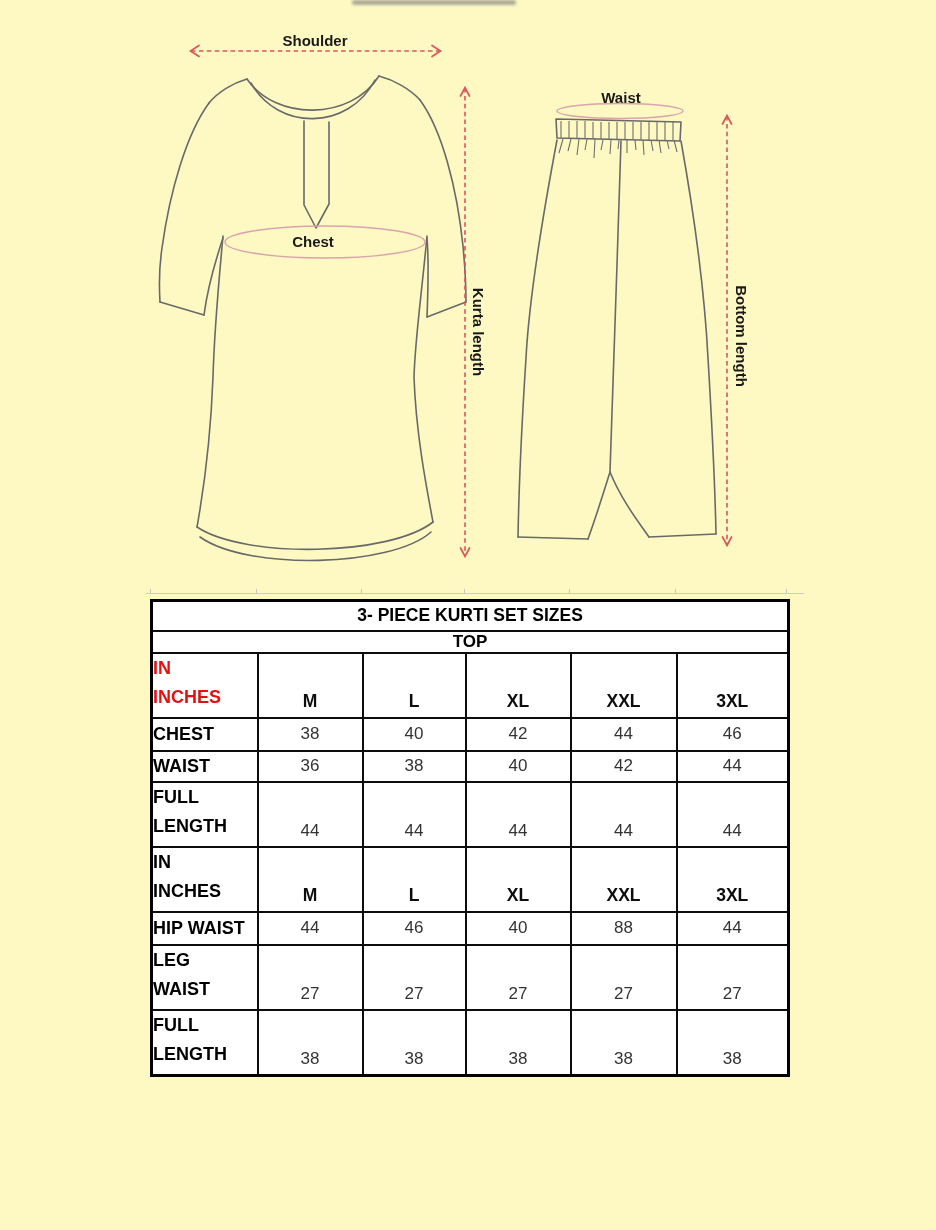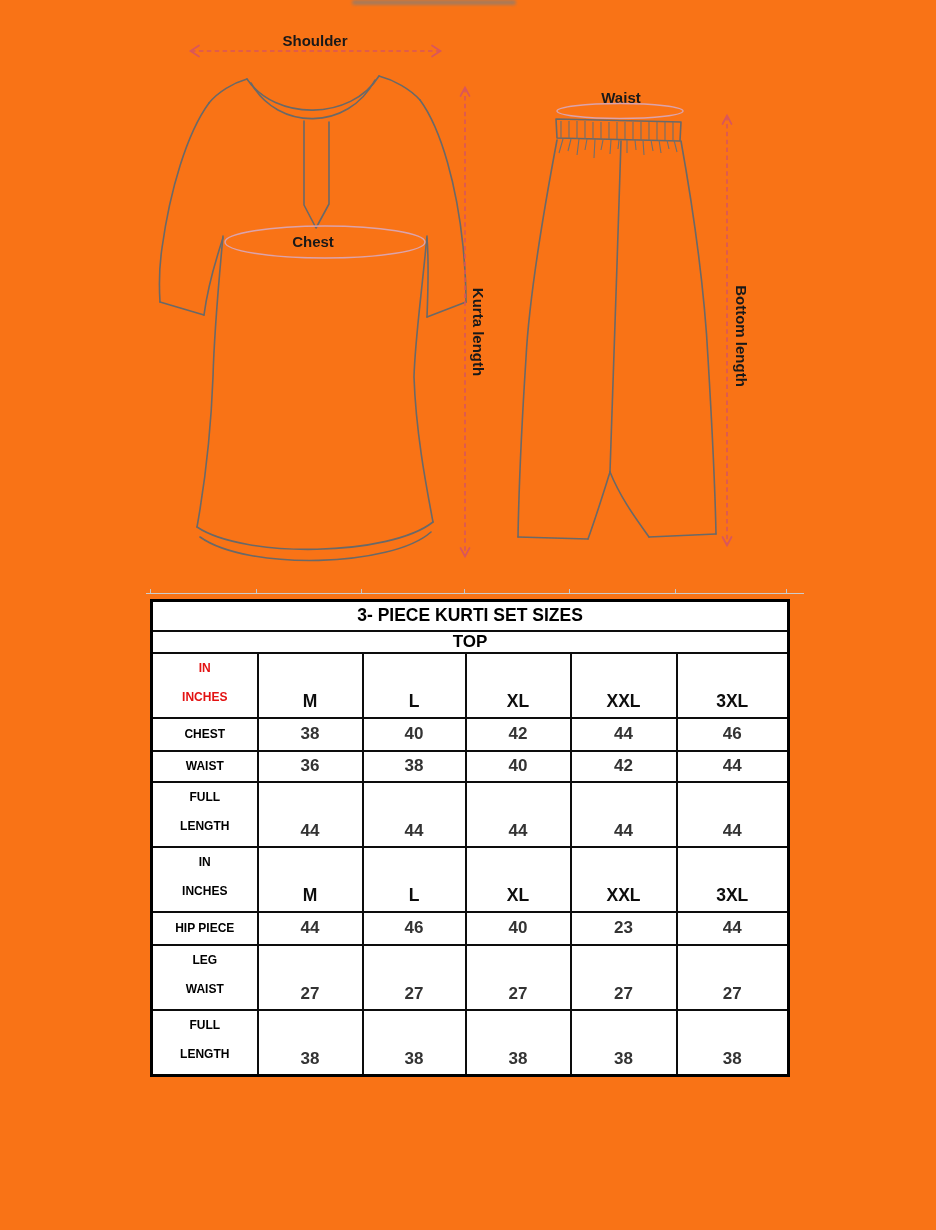--- a/index.html
+++ b/index.html
@@ -1,16 +1,16 @@
 <!DOCTYPE html>
 <html><head>
 <meta charset="utf-8">
 <style>
   html,body{margin:0;padding:0;background:#fff;}
-  .page{position:relative;width:936px;height:1230px;background:#f97316;overflow:hidden;
+  .page{position:relative;width:936px;height:1230px;background:#fef9c3;overflow:hidden;
         font-family:"Liberation Sans",sans-serif;}
   
   .crop-smudge{position:absolute;left:352px;top:0;width:164px;height:5px;
                background:#7d7d7d;opacity:.65;filter:blur(1.6px);border-radius:2px;}
   
   .sheet-line{position:absolute;left:146px;top:593px;width:658px;height:1px;background:#cccccc;}
   .tick{position:absolute;top:589px;width:1px;height:4px;background:#c6c6c6;}
   
   .diagram{position:absolute;left:0;top:0;}
   .sketch{stroke:#696969;stroke-width:1.6;fill:none;stroke-linecap:round;stroke-linejoin:round;}
@@ -18,25 +18,25 @@
   .pinkline{stroke:#dba3ac;stroke-width:1.4;fill:none;}
   .measure{stroke:#d9565c;stroke-width:1.6;fill:none;stroke-dasharray:4.5 3.4;}
   .mhead{stroke:#d9565c;stroke-width:1.7;fill:none;stroke-linecap:round;}
   .dlabel{font-family:"Liberation Sans",sans-serif;font-weight:700;font-size:15px;fill:#191919;}
   
   .size-table{position:absolute;left:150px;top:599px;width:637px;border-collapse:collapse;
               table-layout:fixed;background:#fff;border:3px solid #000;}
   .size-table td{border:2px solid #0d0d0d;overflow:hidden;padding:0;}
   .t-title{font-weight:700;font-size:17.5px;color:#000;text-align:center;}
   .t-sec{font-weight:700;font-size:17px;color:#000;text-align:center;}
-  .lab{font-weight:700;font-size:12px;color:#000;text-align:center;padding-left:5px;
+  .lab{font-weight:700;font-size:18px;color:#000;text-align:left;padding-left:5px;
        white-space:pre-line;line-height:29px;margin-top:44px;}
   .red{color:#e31212;}
   .size{font-weight:700;font-size:17.5px;color:#0d0d0d;text-align:center;}
-  .val{font-weight:700;font-size:17px;color:#333;text-align:center;border-radius:8px;}
+  .val{font-weight:400;font-size:17px;color:#333;text-align:center;border-radius:8px;}
   tr.vb td{vertical-align:bottom;padding-bottom:5px;}
   tr.vm td{vertical-align:middle;}
   tr.h30{height:30px}tr.h32{height:20px}tr.h33{height:33px}
   tr.h60{height:60px}tr.h62{height:62px}tr.h90{height:90px}
 </style>
 </head>
 <body>
 
 <div class="page">
 
@@ -170,25 +170,25 @@
       <tr class="h62 vb">
         <td class="lab">IN
 INCHES</td>
         <td class="size">M</td>
         <td class="size">L</td>
         <td class="size">XL</td>
         <td class="size">XXL</td>
         <td class="size">3XL</td>
       </tr>
       <tr class="h33 vm">
-        <td class="lab">HIP PIECE</td>
+        <td class="lab">HIP WAIST</td>
         <td class="val">44</td>
         <td class="val">46</td>
         <td class="val">40</td>
-        <td class="val">23</td>
+        <td class="val">88</td>
         <td class="val">44</td>
       </tr>
       <tr class="h60 vb">
         <td class="lab">LEG
 WAIST</td>
         <td class="val">27</td>
         <td class="val">27</td>
         <td class="val">27</td>
         <td class="val">27</td>
         <td class="val">27</td>

